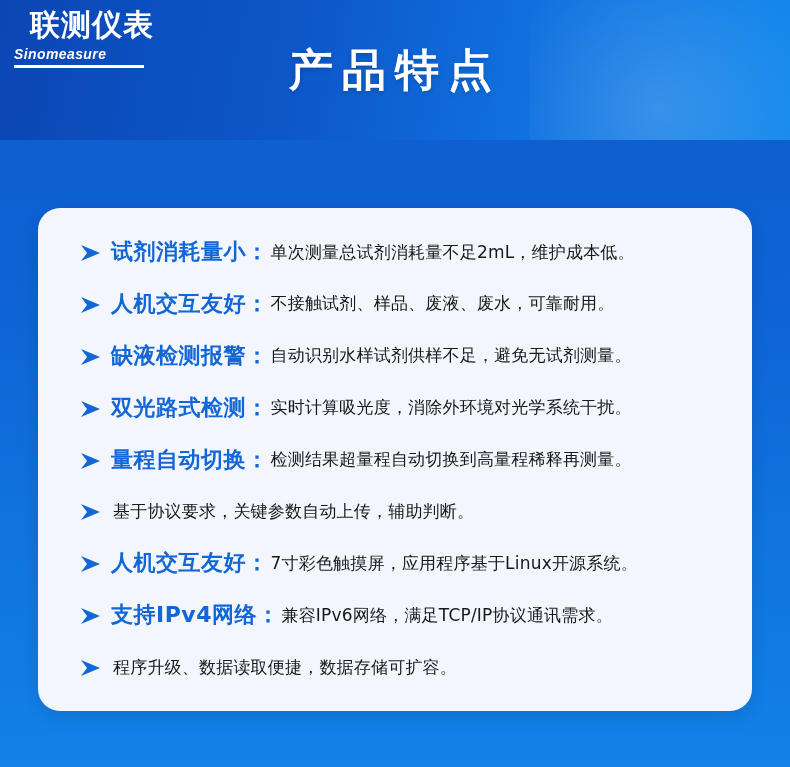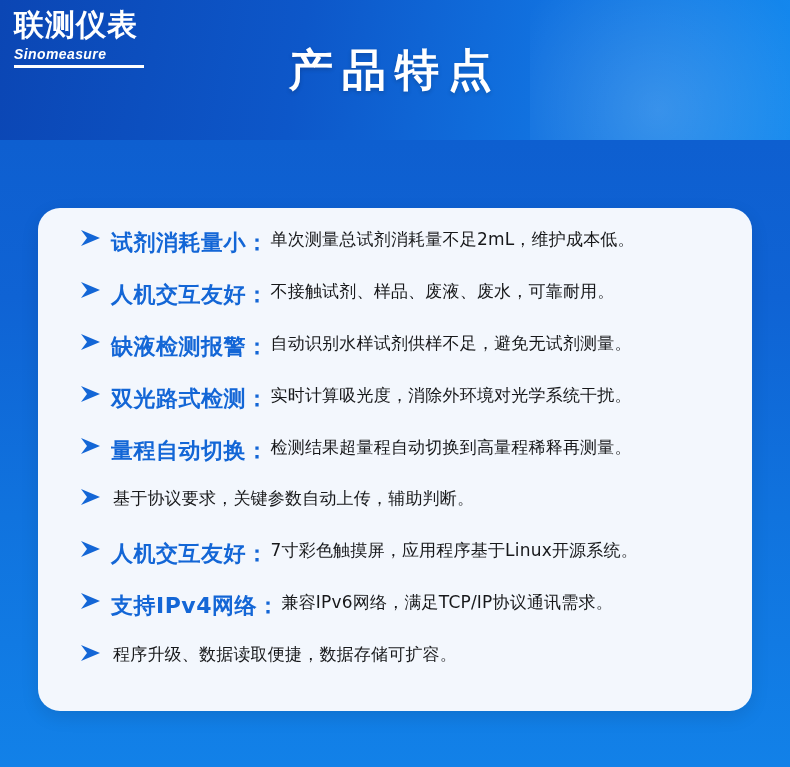--- a/index.html
+++ b/index.html
@@ -44,20 +44,21 @@
     left: 14px;
     top: 10px;
     color: #ffffff;
     line-height: 1;
   }
   .logo-cn {
     font-size: 30px;
     font-weight: bold;
     letter-spacing: 1px;
     font-family: "DejaVu Sans", "Liberation Sans", sans-serif;
+    margin-left: 16px;
   }
   .logo-en {
     margin-top: 7px;
     font-size: 14px;
     font-style: italic;
     font-weight: bold;
     letter-spacing: 0.4px;
   }
   .logo-underline {
     margin-top: 4px;
@@ -108,21 +109,21 @@
     display: flex;
     flex-direction: column;
     justify-content: space-between;
     height: 100%;
     padding: 6px 0;
     box-sizing: border-box;
   }
 
   .feature-row {
     display: flex;
-    align-items: flex-start;
+    align-items: center;
     padding-left: 42px;
     padding-right: 20px;
     height: 48px;
   }
 
   .arrow-icon {
     flex: 0 0 auto;
     width: 22px;
     height: 18px;
     margin-right: 9px;

